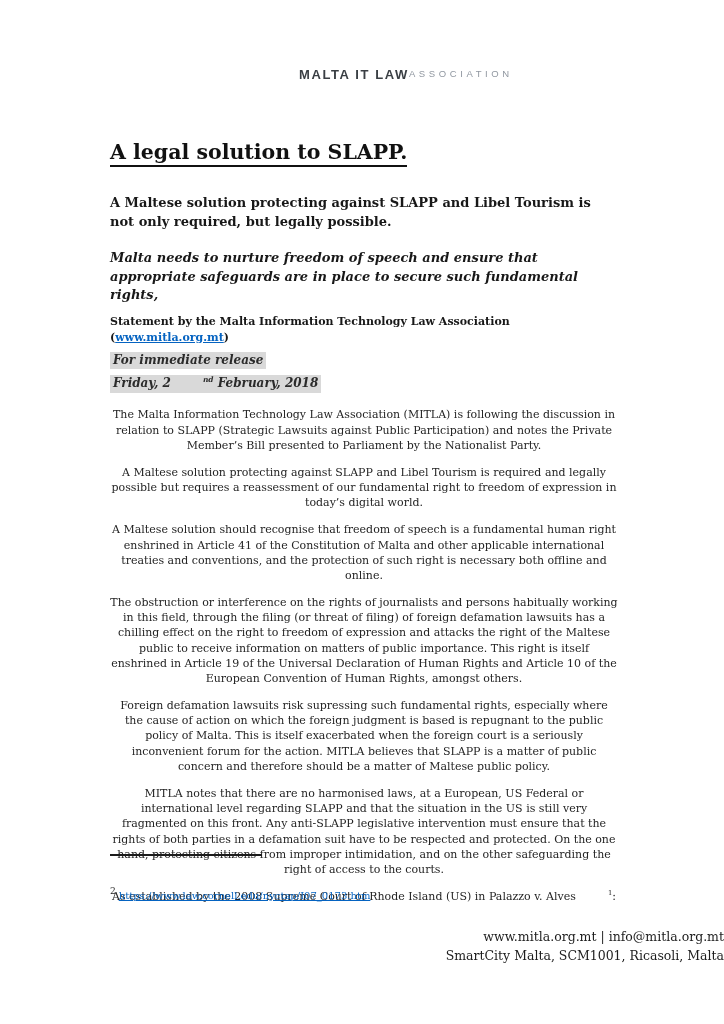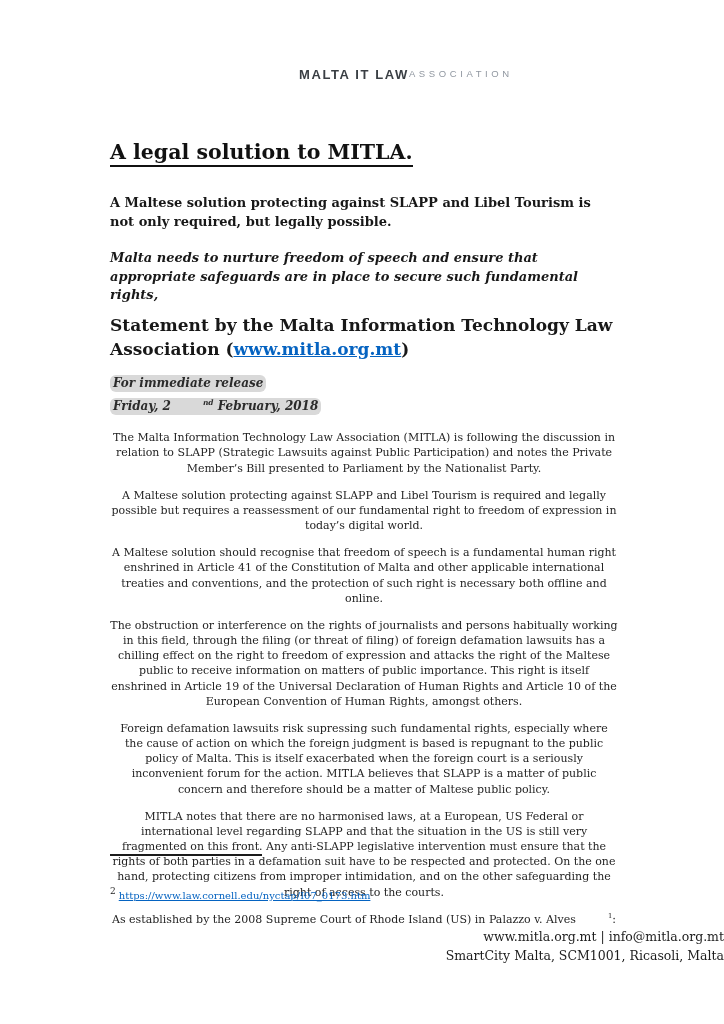--- a/index.html
+++ b/index.html
@@ -60,43 +60,42 @@
   }
   .lead-italic {
     font-size: 13px;
     font-weight: bold;
     font-style: italic;
     line-height: 1.45;
     color: #181818;
     margin-bottom: 9px;
   }
   .statement {
-    font-size: 17px;
+    font-size: 11px;
     font-weight: bold;
     color: #181818;
-    margin-bottom: 8px;
+    margin-bottom: 2px;
     line-height: 1.4;
   }
   .statement a {
     color: #0563c1;
     font-weight: bold;
     text-decoration: underline;
     cursor: pointer;
   }
   
   .release { margin-bottom: 14px; line-height: 1.45; }
   .release .hl {
     display: inline-block;
     background: #d9d9d9;
     font-style: italic;
     font-weight: 600;
     font-size: 12px;
     color: #2b2b2b;
     padding: 0 3px;
-    border-radius: 6px;
   }
   sup { font-size: 0.62em; vertical-align: super; line-height: 0; padding-left: 32px; }
   
   .body-text p {
     font-size: 11px;
     line-height: 1.38;
     color: #242424;
     margin-bottom: 12px;
     text-align: center;
   }
@@ -152,21 +151,21 @@
       <polygon points="88,9 76,24 76,14" fill="#0d8a80"></polygon>
 
       <polygon points="76,58 94,70 94,76 84,82 76,85" fill="#16aca0"></polygon>
 
       <polygon points="76,70 84,82 76,85" fill="#0d8a80"></polygon>
     </svg>
     <div class="logo-text1">MALTA IT LAW</div>
     <div class="logo-text2">ASSOCIATION</div>
   </div>
 
-  <h1 class="doc-title"><span class="underline">A legal solution to MITLA.</span></h1>
+  <h1 class="doc-title"><span class="underline">A legal solution to SLAPP.</span></h1>
 
   <p class="lead-bold">A Maltese solution protecting against SLAPP and Libel Tourism is not only required, but legally possible.</p>
 
   <p class="lead-italic">Malta needs to nurture freedom of speech and ensure that appropriate safeguards are in place to secure such fundamental rights,</p>
 
   <p class="statement"><span>Statement by the Malta Information Technology Law Association (</span><a>www.mitla.org.mt</a><span>)</span></p>
 
   <div class="release">
     <div><span class="hl">For immediate release</span></div>
     <div><span class="hl"><span>Friday, 2</span><sup>nd</sup><span> February, 2018</span></span></div>

